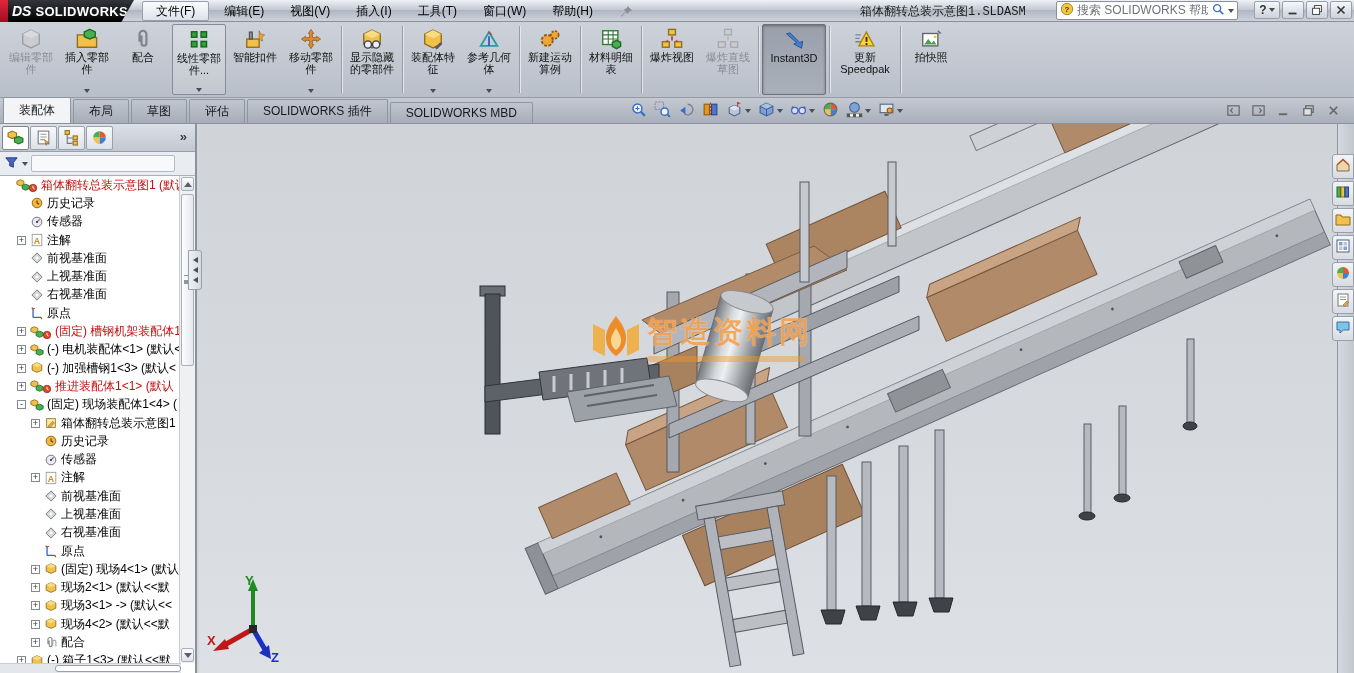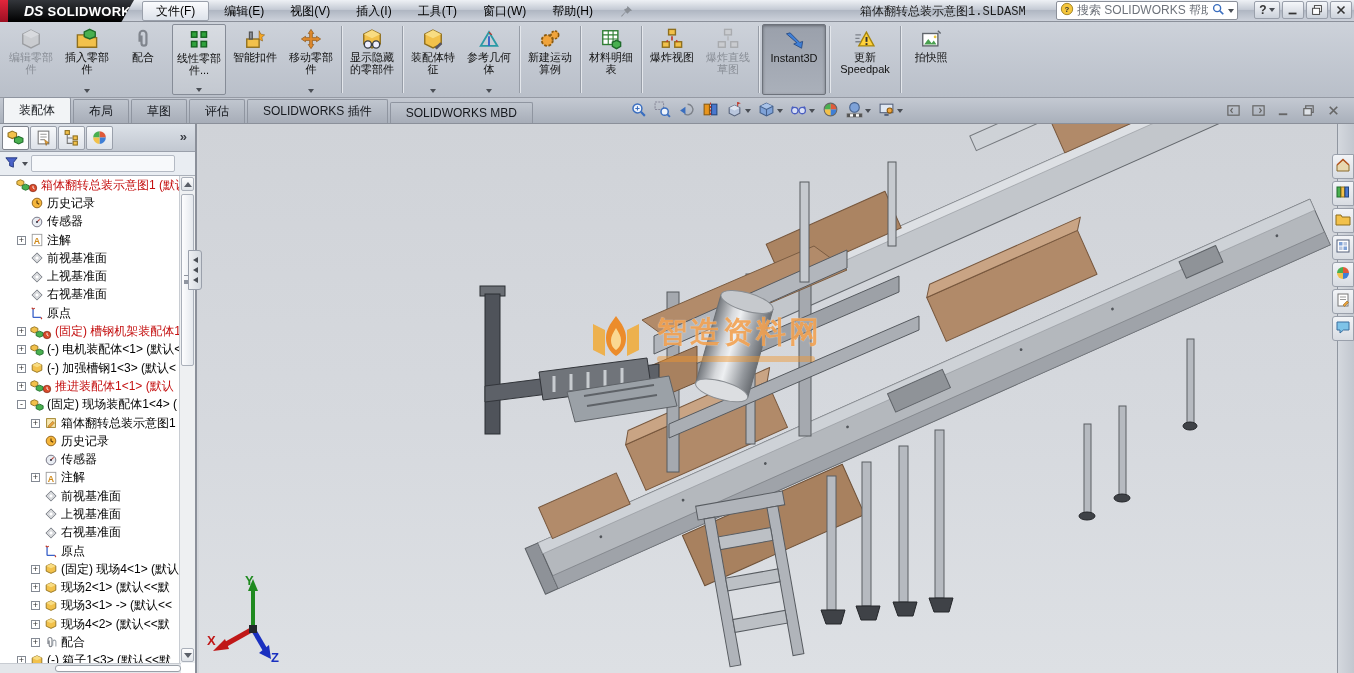--- a/index.html
+++ b/index.html
@@ -3,21 +3,21 @@
 <meta charset="utf-8">
 <style>
   * { margin:0; padding:0; box-sizing:border-box; }
   html,body { width:1354px; height:673px; overflow:hidden;
     font-family:"Liberation Sans", sans-serif; font-size:12px; background:#d3d6db; }
   
   #titlebar { position:absolute; left:0; top:0; width:1354px; height:22px;
     background:linear-gradient(#eef1f5,#c5cbd5 45%,#b0b7c3 50%,#cdd2db); border-bottom:1px solid #8b909a; }
   #redstrip { position:absolute; left:0; top:0; width:8px; height:22px; background:linear-gradient(#e2263c,#9c0f22); }
   #logo { position:absolute; left:8px; top:0; width:126px; height:22px; background:linear-gradient(#33363b,#000);
-    clip-path:polygon(0 0,100% 0,90% 100%,0 100%); color:#fff; display:flex; align-items:center; padding-left:16px; gap:4px; }
+    clip-path:polygon(0 0,100% 0,90% 100%,0 100%); color:#fff; display:flex; align-items:center; padding-left:4px; gap:4px; }
   #logo .ds { font-style:italic; font-weight:bold; font-size:14px; }
   #logo .sw { font-weight:bold; font-size:13px; letter-spacing:.3px; }
   #menubar { position:absolute; left:140px; top:0; height:22px; display:flex; align-items:stretch; }
   .menu-item { padding:0 13px; display:flex; align-items:center; color:#000; cursor:default; }
   .menu-item.first { border:1px solid #9aa0ab; background:linear-gradient(#fbfcfe,#dde2ea); border-radius:2px; margin:1px 2px; }
   #win-title { position:absolute; left:860px; top:0; height:22px; display:flex; align-items:center; color:#1a1a1a;font-family:Liberation Mono, monospace; }
   #searchbox { position:absolute; left:1056px; top:1px; width:182px; height:19px; background:#fff;
     border:1px solid #8b909a; border-radius:2px; display:flex; align-items:center; padding:0 3px; gap:3px; }
   #searchbox .ph { color:#6e737b; flex:1; font-size:12px; white-space:nowrap; overflow:hidden; }
   .ddarrow { width:0; height:0; border-left:3.5px solid transparent; border-right:3.5px solid transparent; border-top:4px solid #4a4e55; }
@@ -79,21 +79,21 @@
   #vthumb .grip { margin:80px auto 0; width:7px; border-top:1px solid #8f95a0; box-shadow:0 2px 0 #8f95a0,0 4px 0 #8f95a0; height:5px; }
   #splitter { position:absolute; left:188px; top:250px; width:14px; height:40px; background:linear-gradient(90deg,#eef0f3,#d4d9df);
     border:1px solid #9aa0ab; border-radius:0 3px 3px 0; display:flex; flex-direction:column; align-items:center; justify-content:center; gap:4px; z-index:5; }
   .tri-left { width:0; height:0; border-top:3.5px solid transparent; border-bottom:3.5px solid transparent; border-right:5px solid #4a4e55; }
   #hscroll { position:absolute; left:0; bottom:0; width:181px; height:10px; background:#e3e6ea; border-top:1px solid #c8ccd2; }
   #hthumb { position:absolute; left:55px; top:1px; width:126px; height:7px; background:#fdfdfe; border:1px solid #9aa0a8; border-radius:3px; }
   
   #viewport { position:absolute; left:199px; top:124px; right:17px; bottom:0;
     background:linear-gradient(#d0d3d8,#d6d9de 55%,#dde0e4); overflow:hidden; }
   #model { position:absolute; left:0; top:0; }
-  #watermark { position:absolute; left:388px; top:188px; display:flex; align-items:center; gap:12px; opacity:.9; }
+  #watermark { position:absolute; left:388px; top:188px; display:flex; align-items:center; gap:2px; opacity:.9; }
   #wmtext { font-size:30px; font-weight:bold; color:rgba(239,132,25,.75); text-shadow:0 0 1px #fff; letter-spacing:3px; }
   #wmsub { height:6px; width:158px; background:rgba(242,149,44,.5); border-radius:3px; margin-top:3px; }
   #triad { position:absolute; left:6px; bottom:10px; }
   
   #taskpane { position:absolute; right:0; top:124px; width:17px; bottom:0;
     background:linear-gradient(90deg,#d4d8de,#c2c7cf); border-left:1px solid #9096a0; }
   .tpbtn { width:22px; height:25px; margin-top:2px; background:linear-gradient(#f2f4f7,#d8dce2);
     border:1px solid #9aa0ab; border-radius:3px 0 0 3px; display:flex; align-items:center; padding-left:2px; overflow:hidden; }
   #tpstack { position:absolute; right:0; top:28px; display:flex; flex-direction:column; }
 </style>

